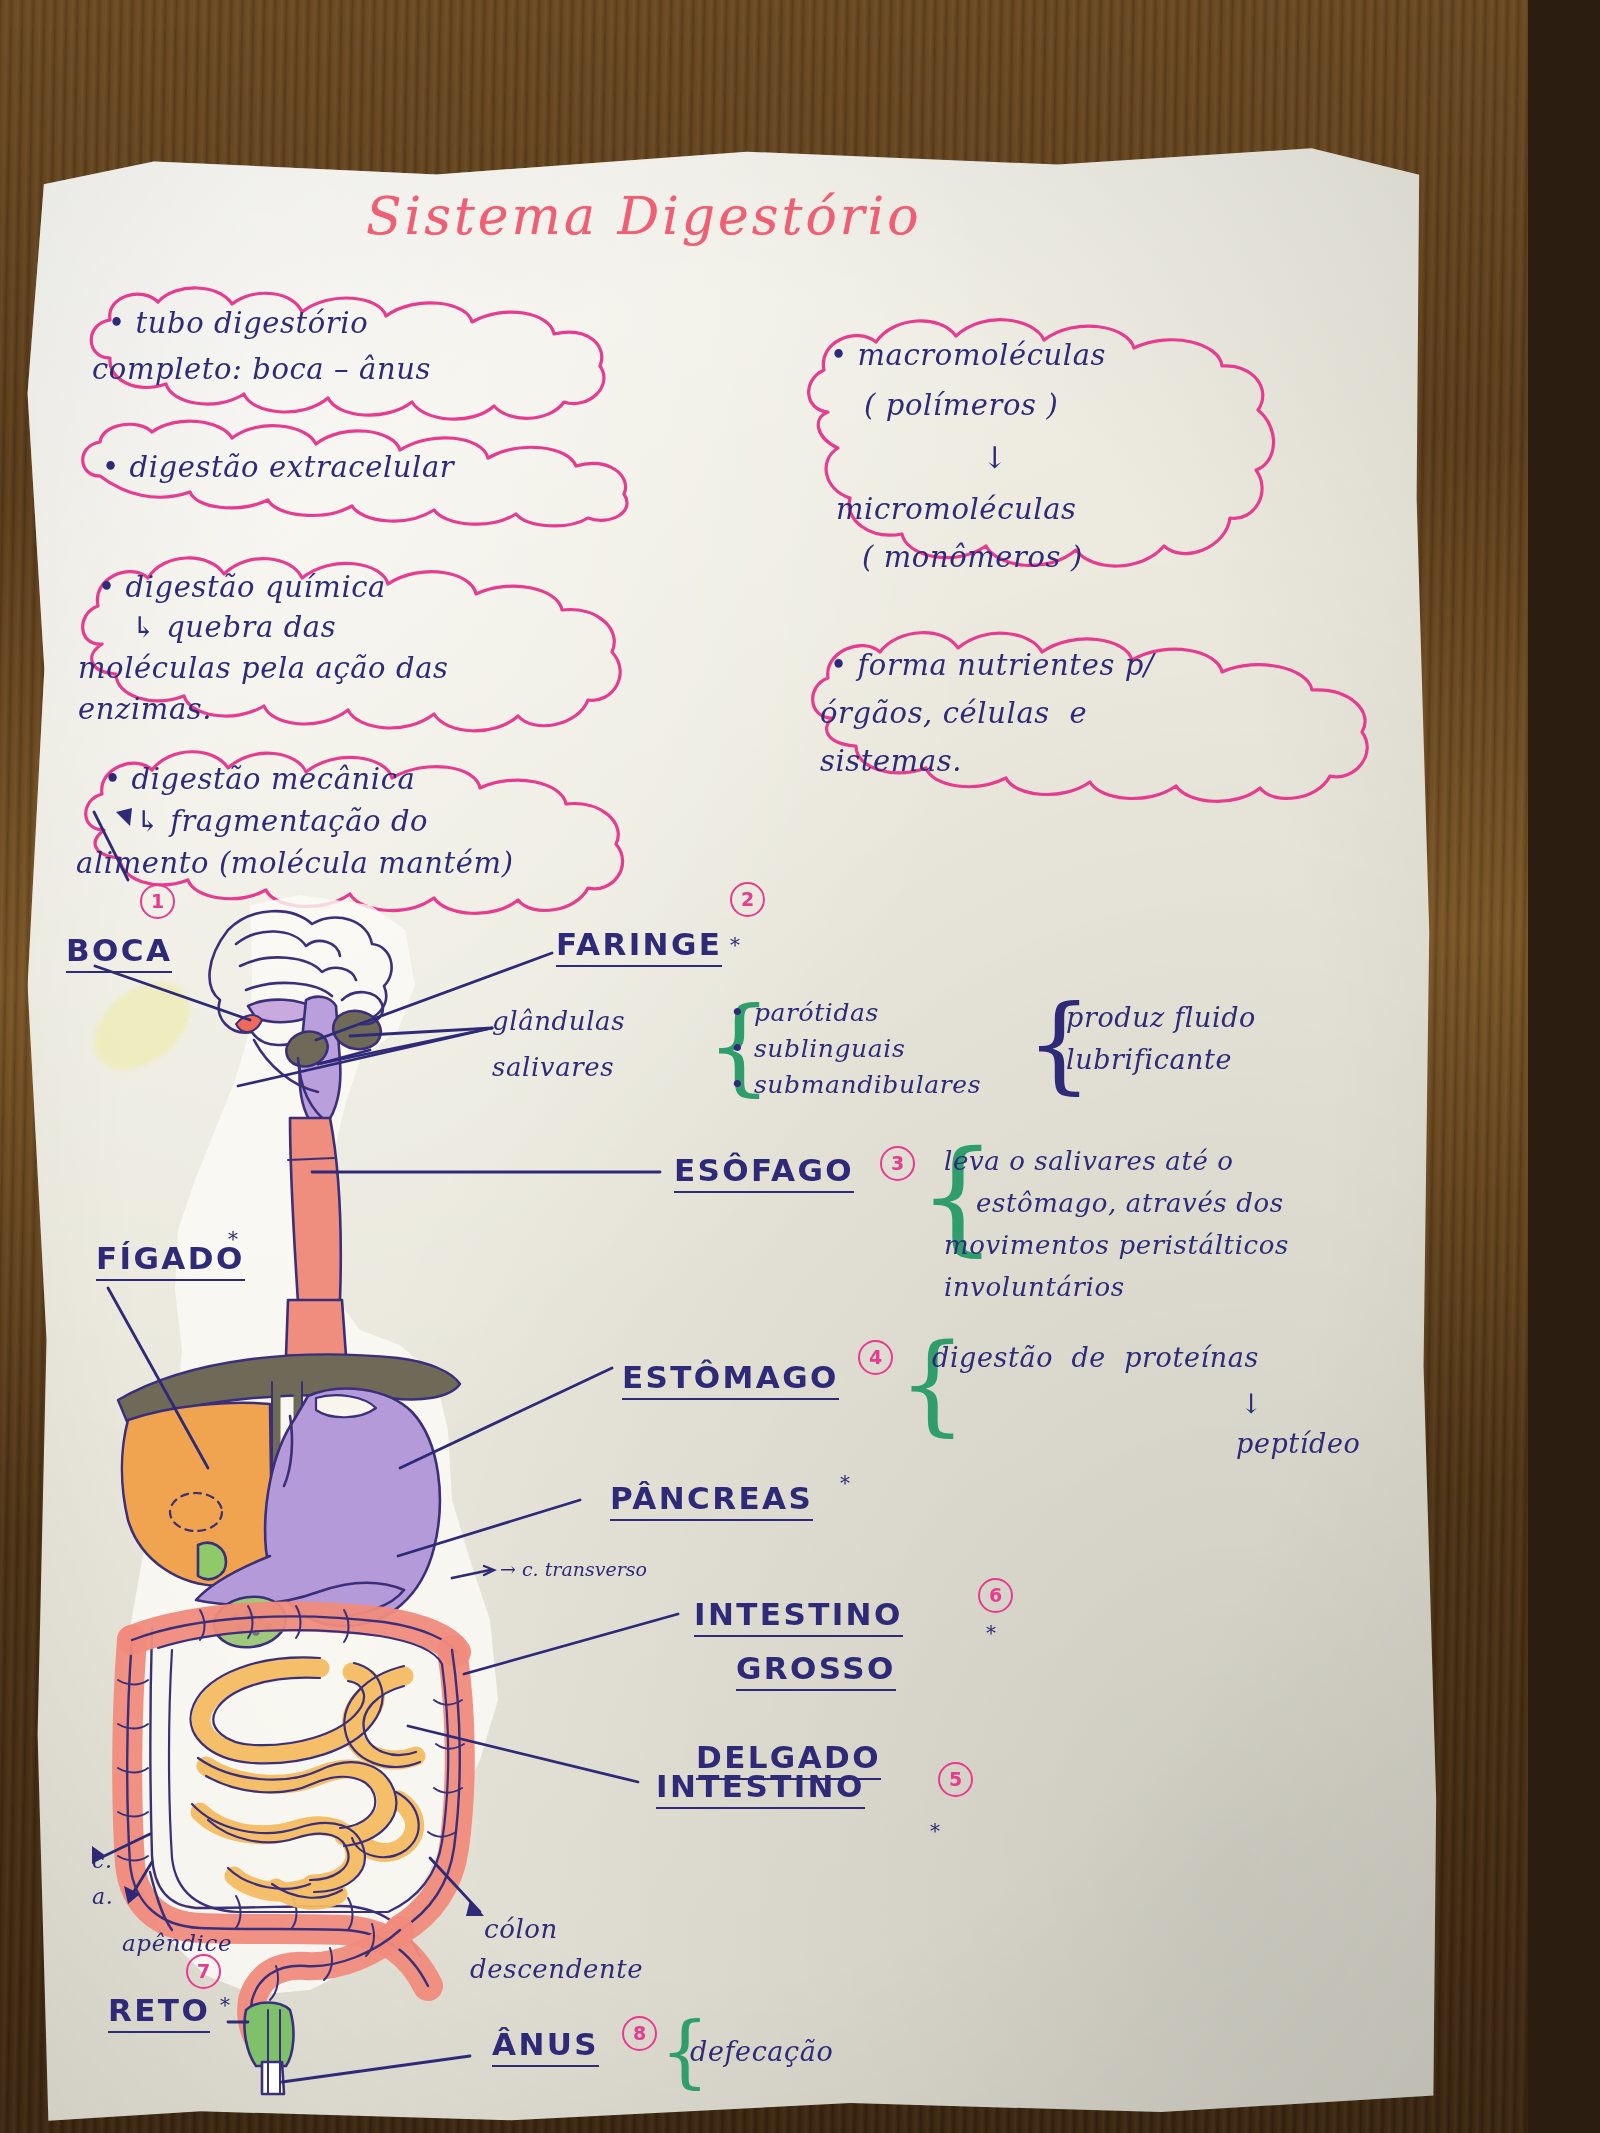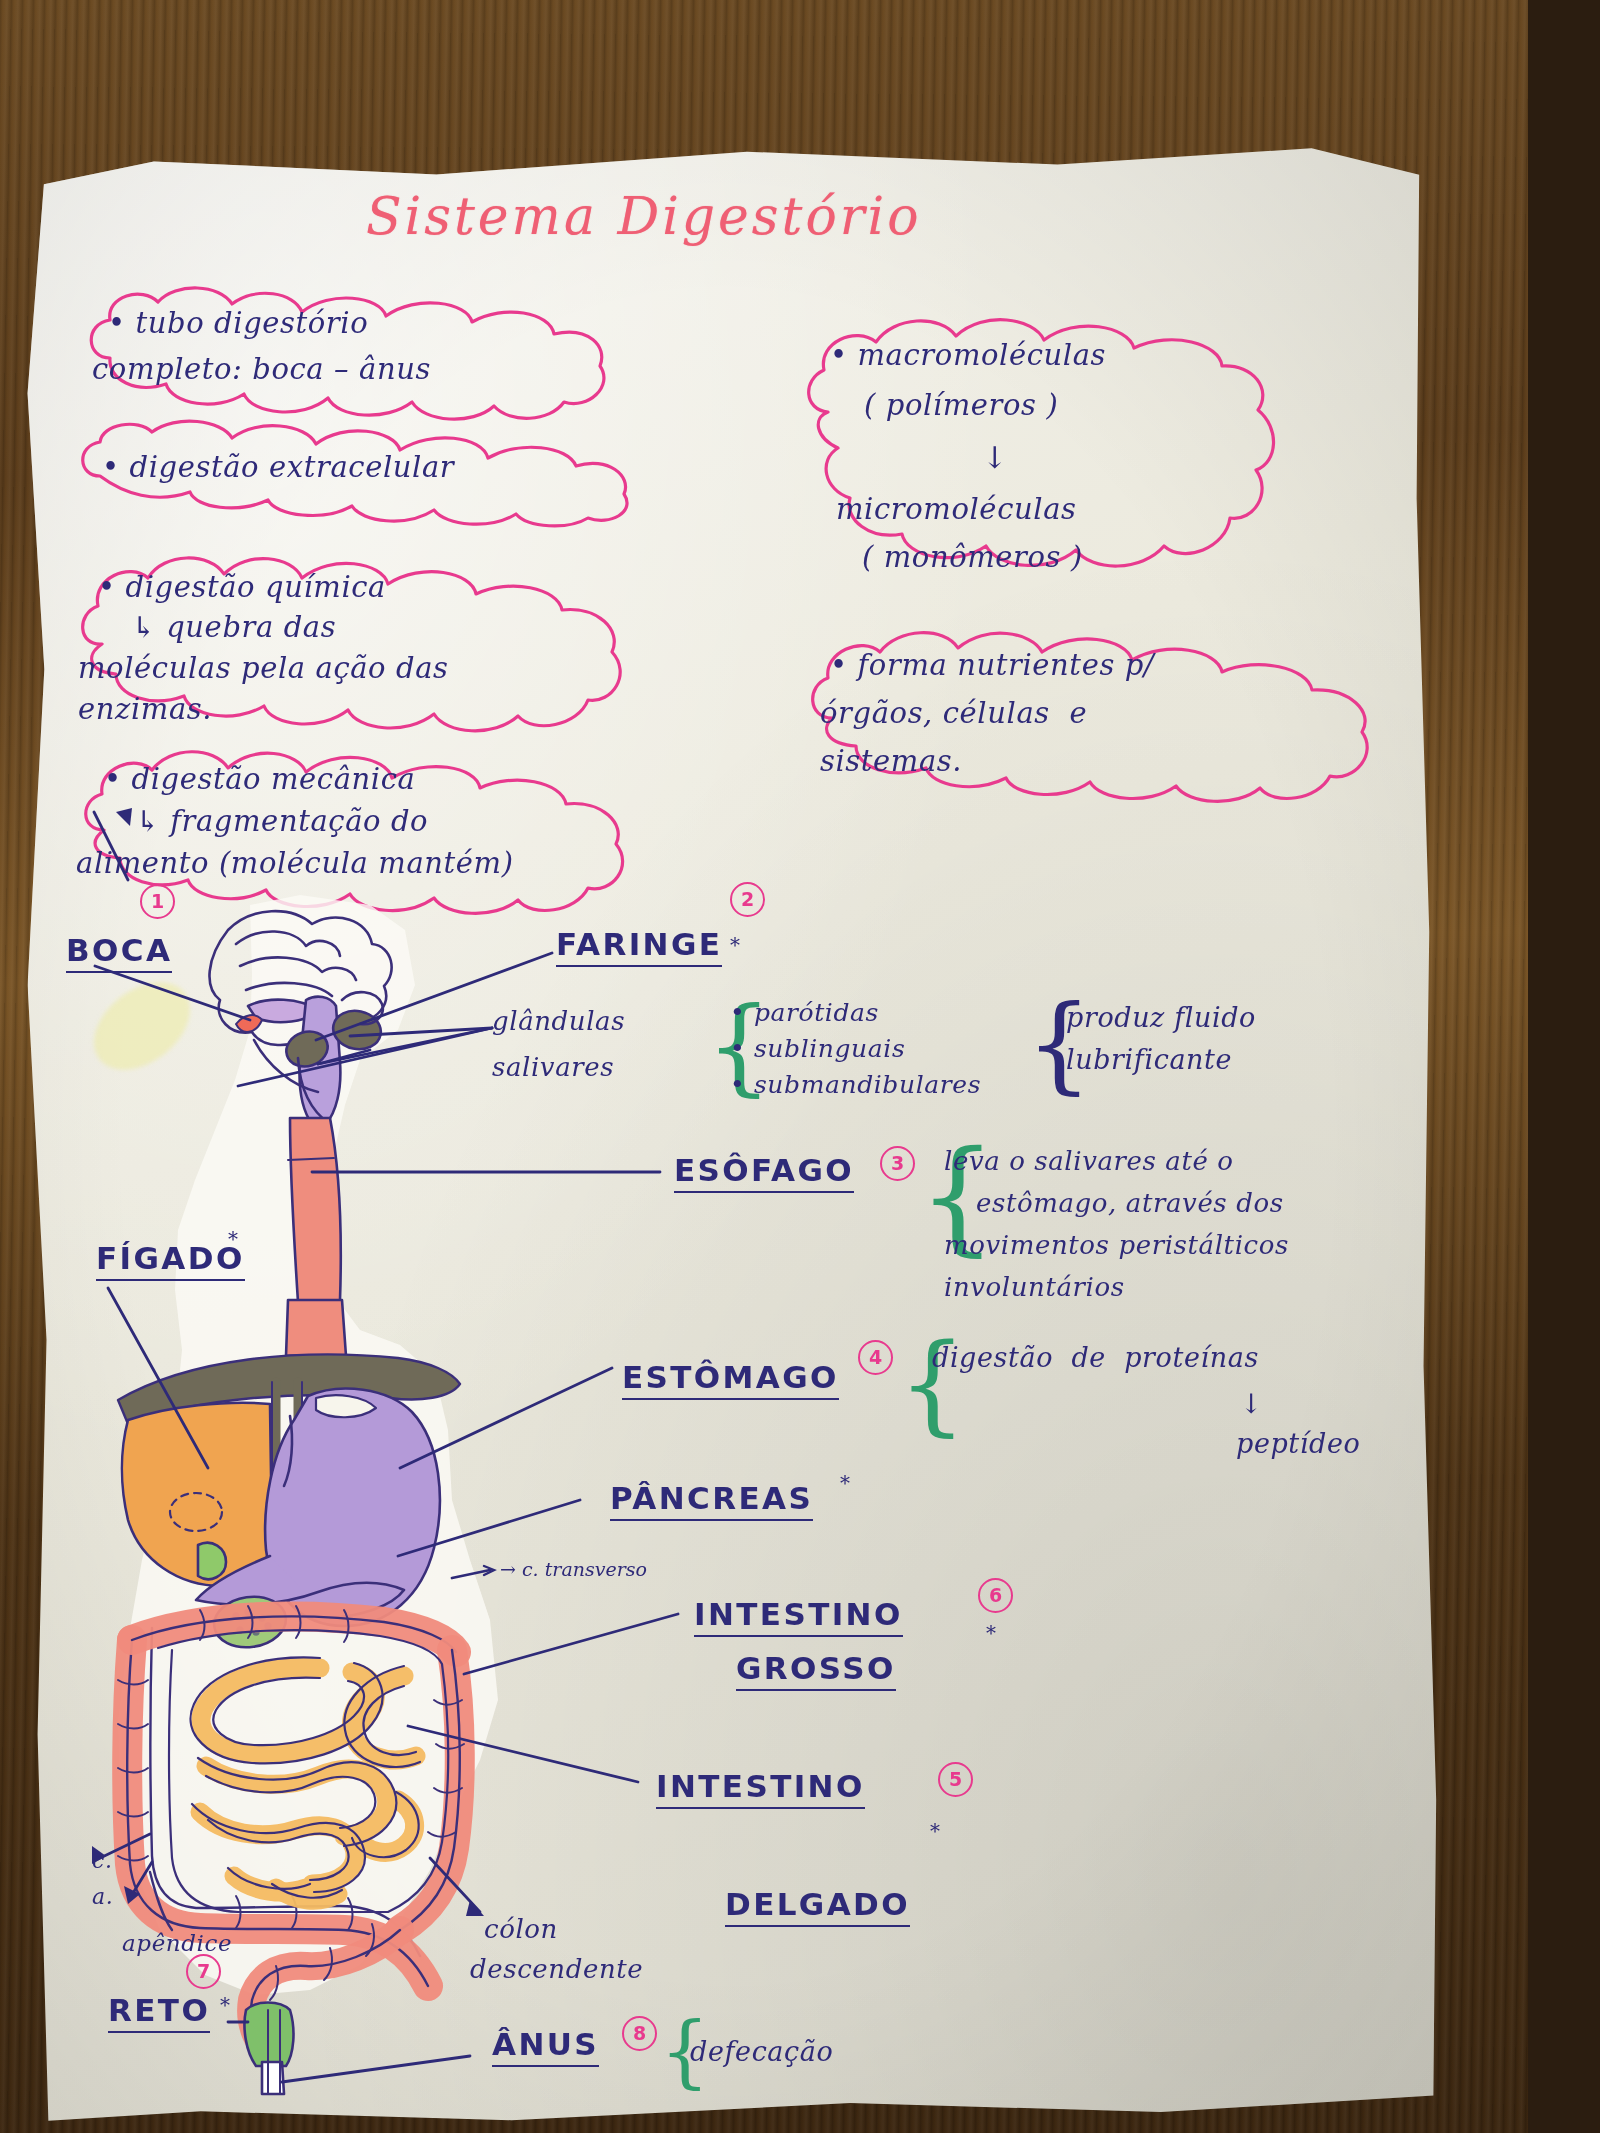--- a/index.html
+++ b/index.html
@@ -395,21 +395,21 @@
     <div class="hw star" style="left:840px;top:1472px;">*</div>
 
     <div class="hw xs" style="left:500px;top:1558px;font-size:19px;">→ c. transverso</div>
 
     <div class="hw caps u" style="left:694px;top:1596px;">INTESTINO</div>
     <div class="hw caps u" style="left:736px;top:1650px;">GROSSO</div>
     <div class="num" style="left:978px;top:1578px;">6</div>
     <div class="hw star" style="left:986px;top:1622px;">*</div>
 
     <div class="hw caps u" style="left:656px;top:1768px;">INTESTINO</div>
-    <div class="hw caps u" style="left:696px;top:1886px;margin-left:29px;">DELGADO</div>
+    <div class="hw caps u" style="left:696px;top:1739px;">DELGADO</div>
     <div class="num" style="left:938px;top:1762px;">5</div>
     <div class="hw star" style="left:930px;top:1820px;">*</div>
 
     <div class="hw cursive" style="left:484px;top:1914px;font-size:26px;">cólon</div>
     <div class="hw cursive" style="left:470px;top:1954px;font-size:26px;">descendente</div>
 
     <div class="hw cursive" style="left:92px;top:1848px;font-size:22px;">c.</div>
     <div class="hw cursive" style="left:92px;top:1884px;font-size:22px;">a.</div>
     <div class="hw cursive" style="left:122px;top:1930px;font-size:23px;">apêndice</div>
 

